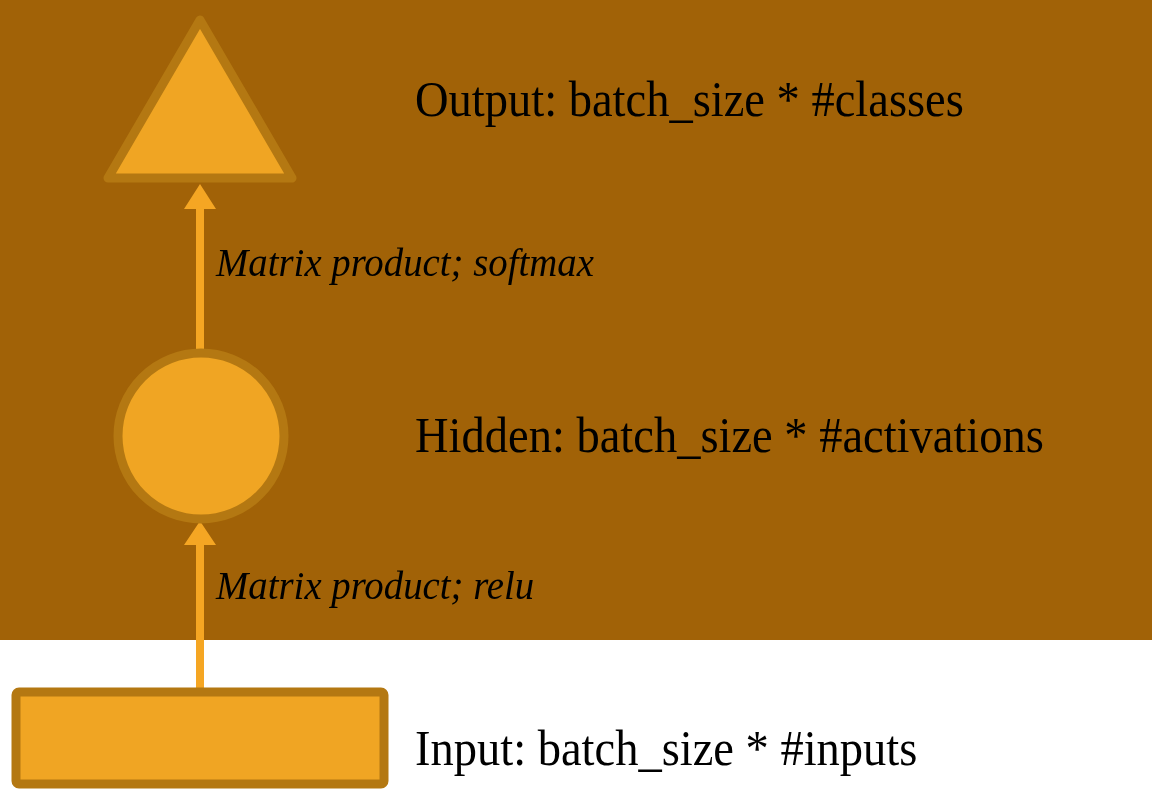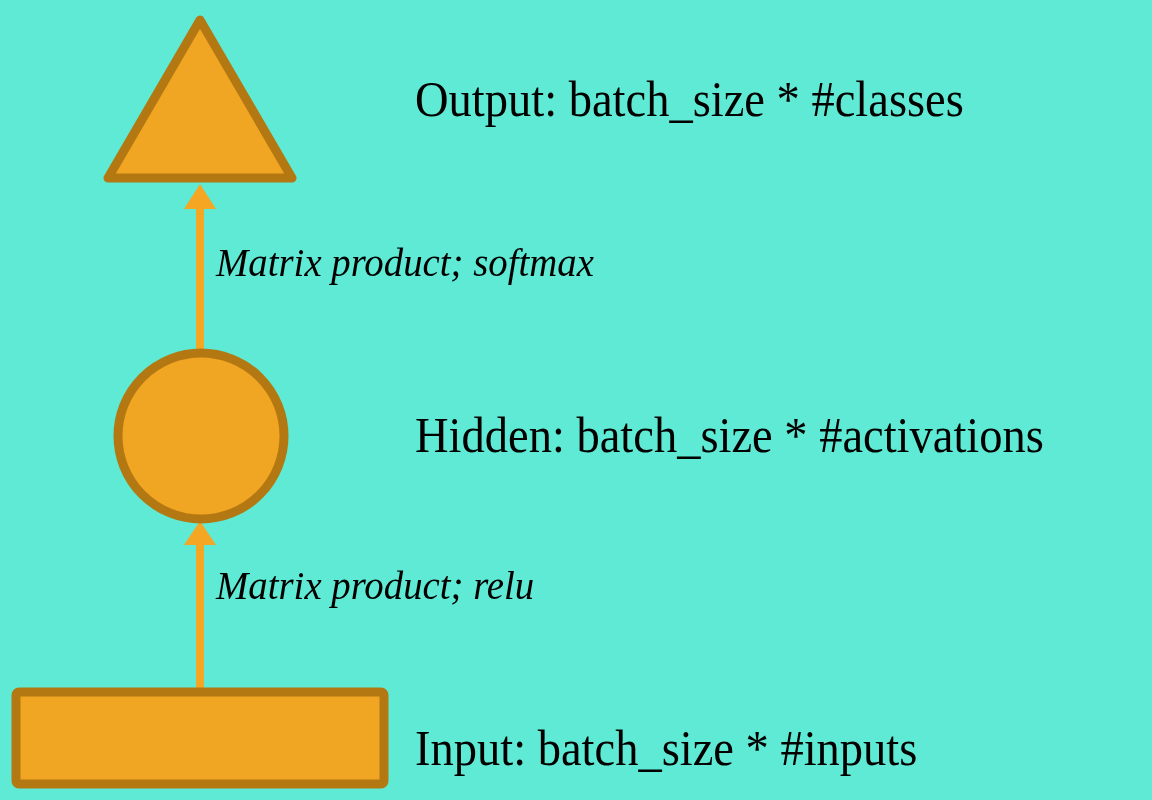--- a/index.html
+++ b/index.html
@@ -9,22 +9,22 @@
   }
   body {
     width: 1152px;
     height: 800px;
     overflow: hidden;
     font-family: "Liberation Serif", "DejaVu Serif", serif;
   }
   #canvas {
     position: relative;
     width: 1152px;
-    height: 800px;
-    background: #5eead4;
+    height: 640px;
+    background: #a16207;
   }
   svg.diagram {
     position: absolute;
     left: 0;
     top: 0;
     width: 1152px;
     height: 800px;
     display: block;
   }
   .label {

